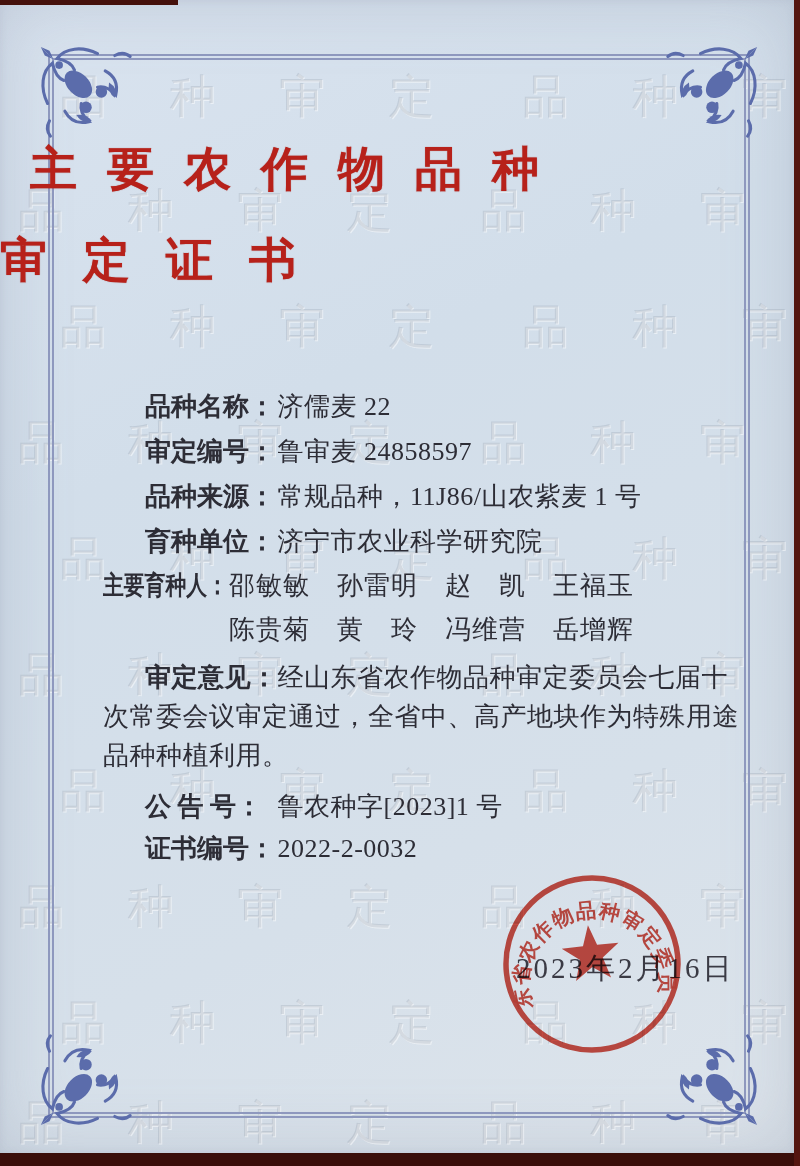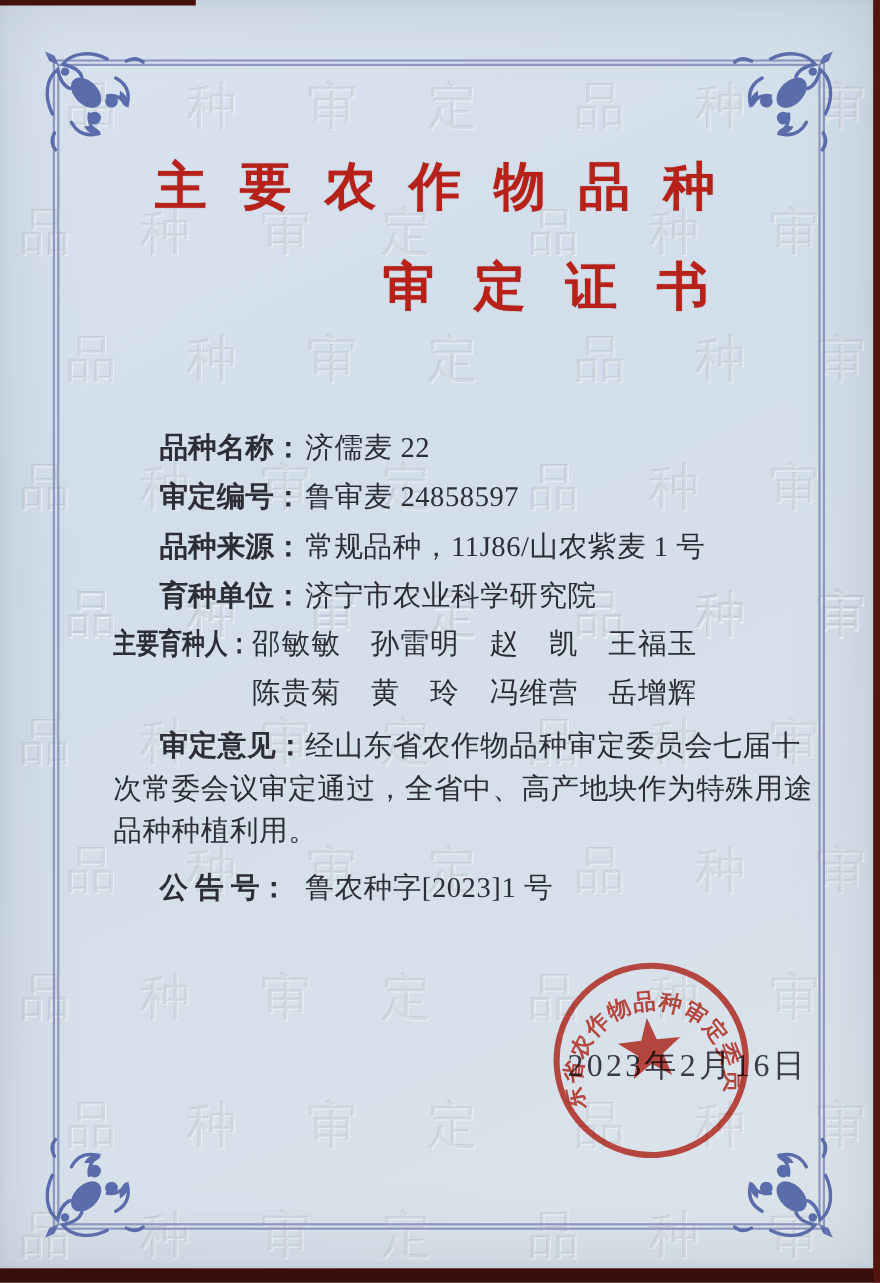--- a/index.html
+++ b/index.html
@@ -35,21 +35,21 @@
     border:6px double #8e98be;z-index:2;box-sizing:border-box;
   }
   .corner{position:absolute;width:96px;height:96px;z-index:3;}
   .corner svg{width:100%;height:100%;display:block;}
   .corner.tl{left:-16px;top:-16px;}
   .corner.tr{right:-16px;top:-16px;transform:scaleX(-1);}
   .corner.bl{left:-16px;bottom:-16px;transform:scaleY(-1);}
   .corner.br{right:-16px;bottom:-16px;transform:scale(-1,-1);}
 
   
-  .title-block{position:absolute;left:0;top:138px;width:680px;text-align:right;z-index:4;color:#b7211a;
+  .title-block{position:absolute;left:0;top:138px;width:680px;text-align:left;z-index:4;color:#b7211a;
     font-family:"Liberation Sans","DejaVu Sans",sans-serif;font-weight:900;}
   .title-line1{font-size:47px;letter-spacing:30px;padding-left:30px;
     text-shadow:0 0 1px rgba(150,20,15,.6);}
   .title-line2{font-size:47px;letter-spacing:36px;margin-top:28px;
     text-shadow:0 0 1px rgba(150,20,15,.6);}
 
   
   .content{position:absolute;left:103px;top:384px;width:640px;z-index:4;
     color:#2d2d36;font-size:26px;}
   .field-row{margin-left:42px;line-height:45px;white-space:nowrap;}
@@ -211,20 +211,24 @@
       </span>
     </div>
     <div class="opinion">
       <span class="op-label">审定意见：</span><span>经山东省农作物品种审定委员会七届十次常委会议审定通过，全省中、高产地块作为特殊用途品种种植利用。</span>
     </div>
     <div class="tail-rows">
       <div class="field-row">
         <span class="label">公 告 号：</span>
         <span class="value">鲁农种字[2023]1 号</span>
       </div>
+      <div class="field-row">
+        <span class="label">证书编号：</span>
+        <span class="value">2022-2-0032</span>
+      </div>
     </div>
   </div>
 
   <div class="date">2023年2月16日</div>
 
   <div class="seal">
     <svg viewBox="0 0 192 192" xmlns="http://www.w3.org/2000/svg">
       <defs>
         <path id="sealArc" d="M 33,135 A 66,66 0 1 1 159,135" fill="none"></path>
       </defs>

